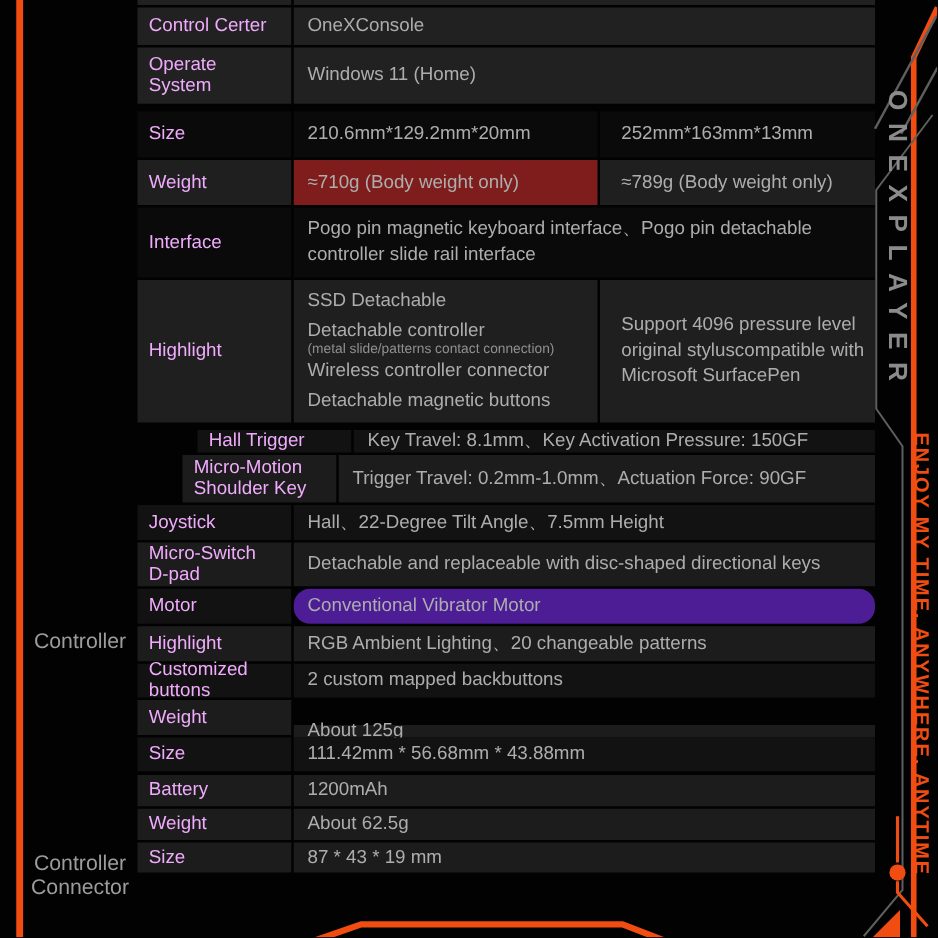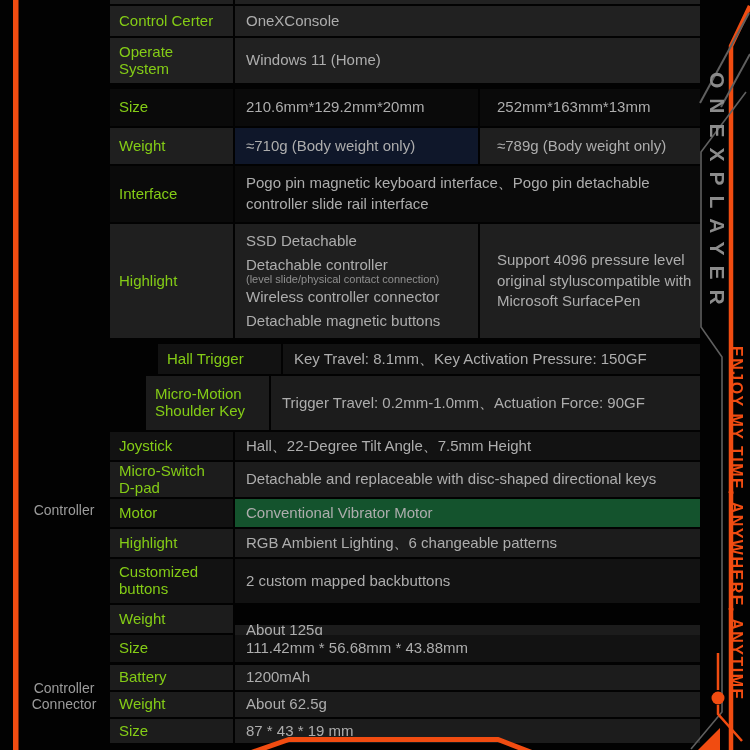--- a/index.html
+++ b/index.html
@@ -10,36 +10,36 @@
   }
   
   .spec-table{position:absolute;left:110px;top:0;width:590px;}
   .block{margin-bottom:6px;}
   .block.tight{margin-bottom:3px;}
   .block:last-child{margin-bottom:0;border-radius:30px;}
   .row{display:flex;column-gap:2px;margin-bottom:2px;}
   .block .row:last-child{margin-bottom:0;}
   .cell{display:flex;flex-direction:column;justify-content:center;box-sizing:border-box;}
   .cell.label{
-    flex:0 0 123px;padding-left:9px;color:#84cc16;
+    flex:0 0 123px;padding-left:9px;color:#f0abfc;
     font-size:15px;line-height:1.12;white-space:pre-line;
   }
   .cell.value{flex:1 1 auto;padding:5px 8px 5px 11px;color:#adadad;font-size:15px;line-height:1.38;}
   .cell.value.split1{flex:0 0 243px;}
   .cell.value.split2{flex:1 1 auto;padding-left:17px;}
   .vline{line-height:24px;}
   .vline.small{font-size:11px;color:#909090;line-height:12px;margin-top:-4px;}
   .sliver{display:flex;column-gap:2px;margin-bottom:2px;height:4px;}
   .sliver > div{background:#212121;}
   .sliver .a{width:123px;}
   .sliver .b{flex:1;}
   
   .group-label{
     position:absolute;left:19px;width:90px;text-align:center;
-    color:#9c9c9c;font-size:14px;line-height:1.12;white-space:pre-line;
+    color:#9c9c9c;font-size:17px;line-height:1.12;white-space:pre-line;
   }
   
   .brand-vert{
     position:absolute;top:72px;right:21px;height:262px;overflow:hidden;
     writing-mode:vertical-rl;color:#8b8b8b;font-size:21px;font-weight:bold;
     letter-spacing:10px;white-space:nowrap;
   }
   .slogan-vert{
     position:absolute;top:346px;right:5px;height:404px;overflow:hidden;
     writing-mode:vertical-rl;color:var(--accent);font-size:16px;font-weight:bold;
@@ -73,67 +73,67 @@
         </div>
       </div>
       <div class="block">
         <div class="row" style="height: 37px;">
           <div class="cell label" style="background: rgb(10, 10, 10);">Size</div>
           <div class="cell value split1" style="background: rgb(10, 10, 10);">210.6mm*129.2mm*20mm</div>
           <div class="cell value split2" style="background: rgb(10, 10, 10);">252mm*163mm*13mm</div>
         </div>
         <div class="row" style="height: 36px;">
           <div class="cell label" style="background: rgb(31, 31, 31);">Weight</div>
-          <div class="cell value split1" style="background: #0f172a;">≈710g (Body weight only)</div>
+          <div class="cell value split1" style="background: #7f1d1d;">≈710g (Body weight only)</div>
           <div class="cell value split2" style="background: rgb(31, 31, 31);">≈789g (Body weight only)</div>
         </div>
         <div class="row" style="height: 56px;">
           <div class="cell label" style="background: rgb(10, 10, 10);">Interface</div>
           <div class="cell value" style="background: rgb(10, 10, 10);">Pogo pin magnetic keyboard interface、Pogo pin detachable controller slide rail interface</div>
         </div>
         <div class="row" style="height: 114px;">
           <div class="cell label" style="background: rgb(31, 31, 31);">Highlight</div>
           <div class="cell value split1" style="background: rgb(31, 31, 31);">
             <div class="vline">SSD Detachable</div>
             <div class="vline">Detachable controller</div>
-            <div class="vline small">(level slide/physical contact connection)</div>
+            <div class="vline small">(metal slide/patterns contact connection)</div>
             <div class="vline">Wireless controller connector</div>
             <div class="vline">Detachable magnetic buttons</div>
           </div>
           <div class="cell value split2" style="background: rgb(31, 31, 31);">Support 4096 pressure level original styluscompatible with Microsoft SurfacePen</div>
         </div>
       </div>
       <div class="block tight">
-        <div class="row" style="height: 30px; padding-left: 48px;">
+        <div class="row" style="height: 18px; padding-left: 48px;">
           <div class="cell label" style="background: rgb(18, 18, 18);">Hall Trigger</div>
           <div class="cell value" style="background: rgb(18, 18, 18);">Key Travel: 8.1mm、Key Activation Pressure: 150GF</div>
         </div>
-        <div class="row" style="height: 54px; padding-left: 36px;">
+        <div class="row" style="height: 38px; padding-left: 36px;">
           <div class="cell label" style="background: rgb(28, 28, 28);">Micro-Motion
 Shoulder Key</div>
           <div class="cell value" style="background: rgb(28, 28, 28);">Trigger Travel: 0.2mm-1.0mm、Actuation Force: 90GF</div>
         </div>
         <div class="row" style="height: 28px;">
           <div class="cell label" style="background: rgb(18, 18, 18);">Joystick</div>
           <div class="cell value" style="background: rgb(18, 18, 18);">Hall、22-Degree Tilt Angle、7.5mm Height</div>
         </div>
         <div class="row" style="height: 35px;">
           <div class="cell label" style="background: rgb(28, 28, 28);">Micro-Switch
 D-pad</div>
           <div class="cell value" style="background: rgb(28, 28, 28);">Detachable and replaceable with disc-shaped directional keys</div>
         </div>
         <div class="row" style="height: 28px;">
           <div class="cell label" style="background: rgb(18, 18, 18);">Motor</div>
-          <div class="cell value" style="background: #14532d;">Conventional Vibrator Motor</div>
+          <div class="cell value" style="background: #4c1d95; border-radius: 13px;">Conventional Vibrator Motor</div>
         </div>
         <div class="row" style="height: 28px;">
           <div class="cell label" style="background: rgb(28, 28, 28);">Highlight</div>
-          <div class="cell value" style="background: rgb(28, 28, 28);">RGB Ambient Lighting、6 changeable patterns</div>
+          <div class="cell value" style="background: rgb(28, 28, 28);">RGB Ambient Lighting、20 changeable patterns</div>
         </div>
-        <div class="row" style="height: 44px;">
+        <div class="row" style="height: 27px;">
           <div class="cell label" style="background: rgb(18, 18, 18);">Customized
 buttons</div>
           <div class="cell value" style="background: rgb(18, 18, 18);">2 custom mapped backbuttons</div>
         </div>
         <div class="row" style="height: 28px;">
           <div class="cell label" style="background: rgb(28, 28, 28);">Weight</div>
           <div class="cell value" style="background: rgb(28, 28, 28); margin-top: 20px;">About 125g</div>
         </div>
         <div class="row" style="height: 27px;">
           <div class="cell label" style="background: rgb(18, 18, 18);">Size</div>

